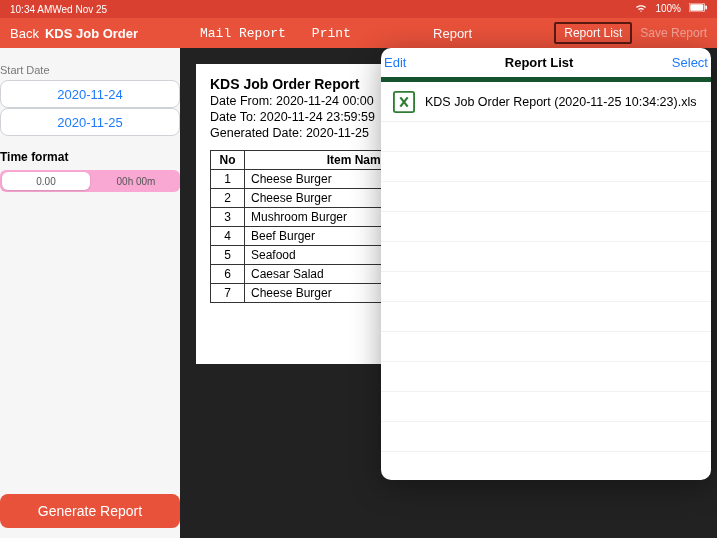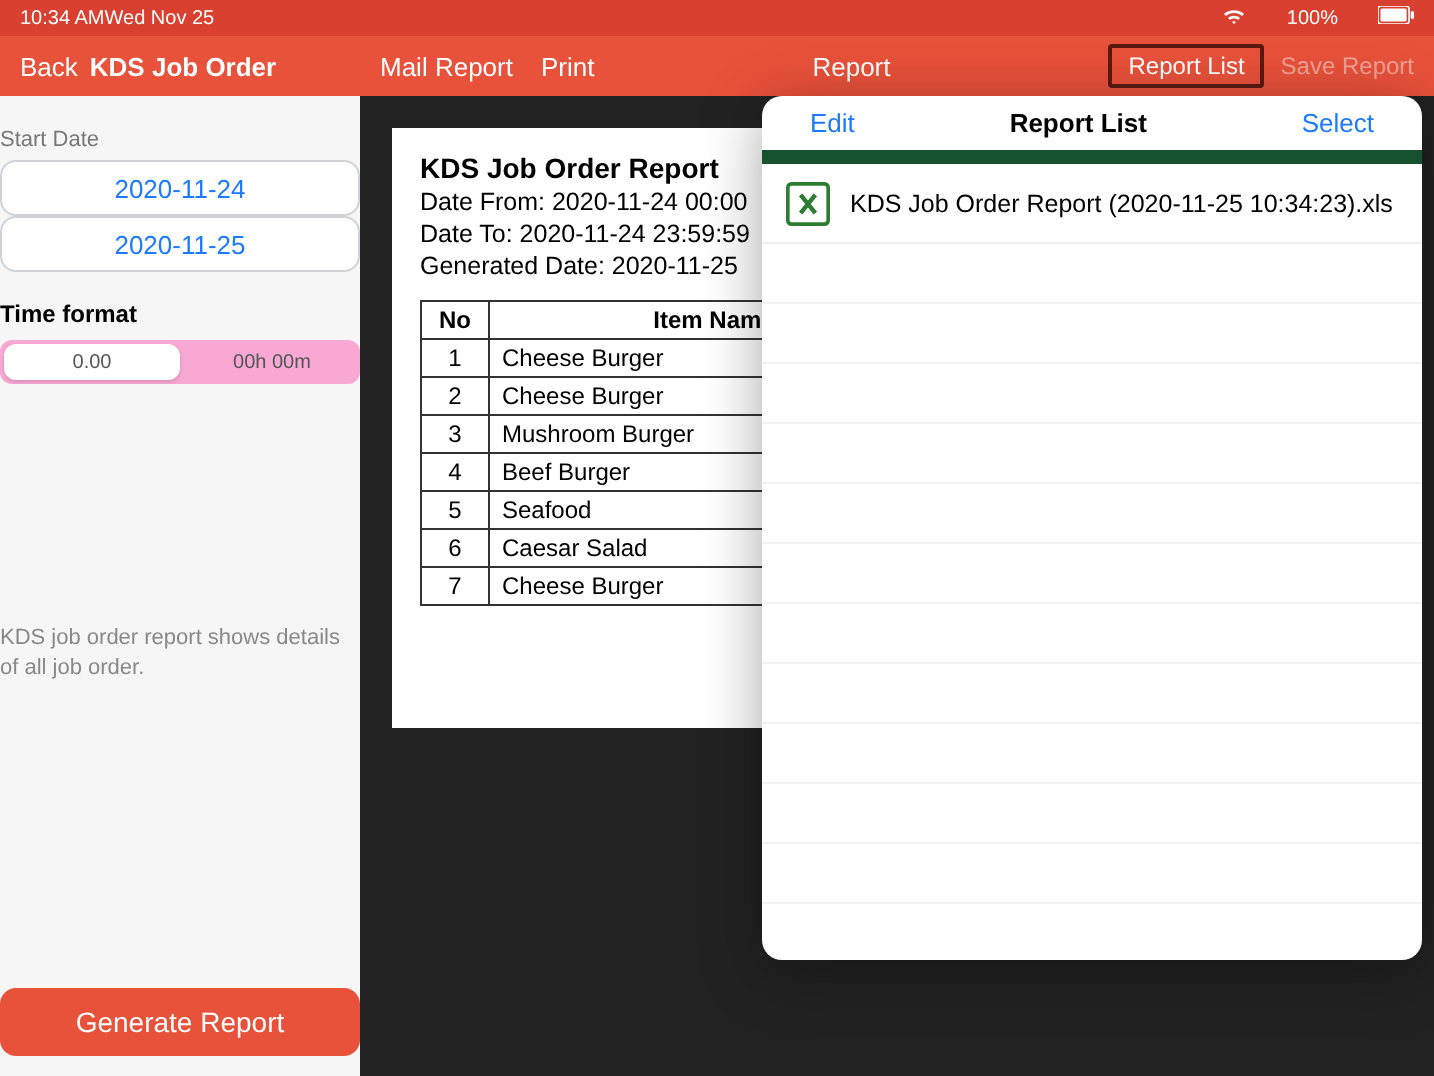--- a/index.html
+++ b/index.html
@@ -8,33 +8,33 @@
     width: 717px; height: 538px;
     background: #222; position: relative; overflow: hidden;
     font-size: 13px; color: #000;
   }
   .status-bar {
     height: 18px; background: #d9402f; color: #fff;
     display: flex; align-items: center; padding: 0 10px;
     font-size: 10px; font-weight: 500;
   }
   .status-left { display: flex; gap: 0; }
-  .status-right { margin-left: auto; display: flex; gap: 20px; align-items: center;}
+  .status-right { margin-left: auto; display: flex; gap: 8px; }
   .wifi-icon { display:inline-block; }
   .wifi-icon svg { width:12px; height:10px; }
 
   .header {
     height: 30px; background: #e8513a; color: #fff;
     display: flex; align-items: center; padding: 0 10px;
     font-size: 13px;
   }
   .header-left { width: 170px; display: flex; align-items: center; gap: 6px;}
   .header-back { font-weight: 400; cursor: pointer;}
   .header-title { font-weight: 600;}
-  .header-actions { display: flex; gap: 14px; margin-left: 10px;}
+  .header-actions { display: flex; gap: 26px; margin-left: 20px; font-family: Liberation Mono, monospace;}
   .header-center { flex: 1; text-align: center; font-weight: 500; }
   .header-right { display: flex; gap: 8px; align-items: center;}
   .report-list-btn {
     border: 2px solid #5a1a12; padding: 2px 8px; border-radius: 2px;
     cursor: pointer; font-size: 12px;
   }
   .save-report { color: rgba(255,255,255,0.45); font-size: 12px;}
 
   .body { display: flex; height: calc(538px - 48px); }
 
@@ -84,21 +84,21 @@
     border-radius: 10px; box-shadow: 0 6px 30px rgba(0,0,0,.35);
     display:flex; flex-direction:column;
     overflow:hidden;
   }
   .popover::before {
     content:""; position:absolute; top:-8px; right:96px;
     border:8px solid transparent; border-bottom-color:#fff;
   }
   .pop-header {
     height: 34px; display:flex; align-items:center; justify-content:space-between;
-    padding: 0 24px; border-bottom: 7px solid #14532d; font-size:13px;
+    padding: 0 3px; border-bottom: 5px solid #14532d; font-size:13px;
   }
   .pop-edit, .pop-select { color:#1e7afc; cursor:pointer; font-size:13px;}
   .pop-title { font-weight:600; }
   .pop-list { flex:1; overflow:auto;}
   .pop-row {
     display:flex; align-items:center; gap:10px; height:40px;
     padding: 0 12px; border-bottom: 1px solid #efefef; cursor:pointer;
   }
   .pop-row .xls-icon { width:22px; height:22px; }
   .xls-icon svg { width:22px; height:22px; }
@@ -151,21 +151,20 @@
     <div class="side-label">Start Date</div>
     <div class="date-pill">2020-11-24</div>
     <div class="date-pill">2020-11-25</div>
 
     <div class="timefmt-label">Time format</div>
     <div class="seg">
       <div class="active">0.00</div>
       <div>00h 00m</div>
     </div>
 
-    <div class="side-help">KDS job order report shows details of all job order.</div>
 
     <div class="gen-btn">Generate Report</div>
   </div>
 
   <div class="content">
     <div class="report-card">
       <div class="report-title">KDS Job Order Report</div>
       <div class="report-meta">Date From: 2020-11-24 00:00</div>
       <div class="report-meta">Date To: 2020-11-24 23:59:59</div>
       <div class="report-meta">Generated Date: 2020-11-25</div>

